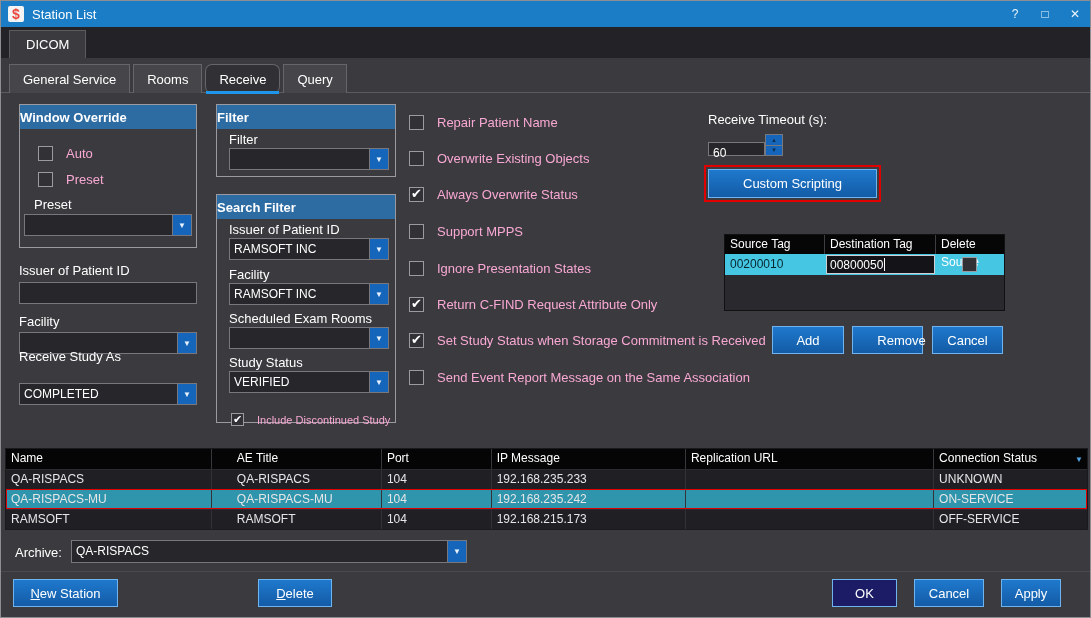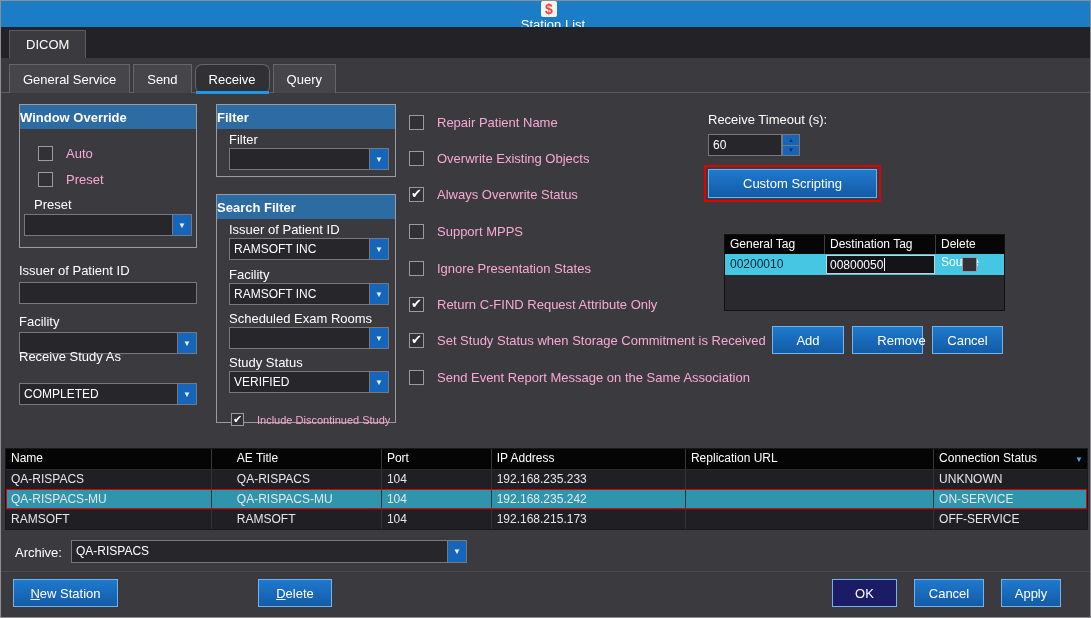--- a/index.html
+++ b/index.html
@@ -4,21 +4,21 @@
 <style>
   * { box-sizing: border-box; margin: 0; padding: 0; }
   html, body { width: 1091px; height: 618px; }
   body { font-family: "Liberation Sans", sans-serif; background: #3b3b3f; }
 
   .window { position: relative; width: 1091px; height: 618px; background: #3b3b3f;
             border: 1px solid #8e8e92; overflow: hidden; }
 
   
   .titlebar { position: absolute; top: 0; left: 0; width: 100%; height: 26px;
-              background: var(--titlebar, #1a7dc5); display: flex; align-items: center; padding-left: 7px; flex-direction: column; }
+              background: var(--titlebar, #1a7dc5); display: flex; align-items: center; padding-left: 7px; }
   .app-icon { width: 16px; height: 16px; display: flex; align-items: center; justify-content: center;
               color: #e8463c; font-weight: bold; font-size: 14px; background: #f4f4f4; border-radius: 2px; }
   .app-icon::before { content: "$"; }
   .title-text { color: #fff; font-size: 13px; margin-left: 8px; }
   .win-controls { margin-left: auto; display: flex; height: 100%; }
   .win-btn { width: 30px; height: 100%; display: flex; align-items: center; justify-content: center;
              color: #eaf4fc; font-size: 12px; }
 
   
   .strip1 { position: absolute; top: 26px; left: 0; width: 100%; height: 31px; background: #232327; }
@@ -55,22 +55,22 @@
   
   .combo { position: absolute; height: 22px; background: #27272b; border: 1px solid #77777d; display: flex; }
   .combo-text { flex: 1; color: #fff; font-size: 12px; line-height: 20px; padding: 0 4px;
                 overflow: hidden; white-space: nowrap; }
   .combo-btn { width: 19px; background: var(--accent-blue, #1566ba); border-left: 1px solid #77777d;
                display: flex; align-items: center; justify-content: center; }
   .combo-btn::after { content: "▼"; color: #e8f2fc; font-size: 8px; }
   .textbox { position: absolute; height: 22px; background: #27272b; border: 1px solid #77777d;
              color: #fff; font-size: 12px; line-height: 20px; padding: 0 4px; }
   .spinbox { position: absolute; display: flex; height: 22px; }
-  .spin-field { width: 74px; background: #27272b; border: 1px solid #77777d; color: #fff; font-size: 12px;
-                line-height: 20px; padding: 0 4px; }
+  .spin-field { width: 57px; background: #27272b; border: 1px solid #77777d; color: #fff; font-size: 12px;
+                line-height: 20px; padding: 0 4px; margin-top: 8px; }
   .spin-btns { width: 18px; display: flex; flex-direction: column; }
   .spin-btn { flex: 1; background: var(--accent-blue, #1566ba); border: 1px solid #77777d;
               display: flex; align-items: center; justify-content: center; }
   .spin-btn + .spin-btn { border-top: none; }
   .spin-up::after { content: "▲"; color: #0b2c50; font-size: 6px; }
   .spin-down::after { content: "▼"; color: #0b2c50; font-size: 6px; }
 
   
   .btn { position: absolute; background: linear-gradient(180deg, #1f79cd, #135ba6);
          border: 1px solid #6fb3ef; color: #fff; font-size: 13px;
@@ -126,21 +126,21 @@
       <span class="win-btn">✕</span>
     </div>
   </div>
 
   <div class="strip1">
     <div class="tab-dicom">DICOM</div>
   </div>
 
   <div class="strip2">
     <div class="tab2">General Service</div>
-    <div class="tab2">Send</div>
+    <div class="tab2">Rooms</div>
     <div class="tab2 selected">Receive</div>
     <div class="tab2">Query</div>
   </div>
 
   <div class="group" style="left:18px; top:103px; width:178px; height:144px;">
     <div class="group-header">Window Override</div>
     <div class="check-row" style="left:18px; top:40px;">
       <span class="checkbox"></span>
       <span>Auto</span>
     </div>
@@ -248,21 +248,21 @@
       <span class="spin-btn spin-down"></span>
     </div>
   </div>
 
   <div class="red-frame" style="left:703px; top:164px; width:177px; height:37px;">
     <div class="btn">Custom Scripting</div>
   </div>
 
   <div class="tag-table">
     <div class="tag-header">
-      <span class="tag-hcell w-src">General Tag</span>
+      <span class="tag-hcell w-src">Source Tag</span>
       <span class="tag-hcell w-dst">Destination Tag</span>
       <span class="tag-hcell w-del">Delete Source</span>
     </div>
     <div class="tag-row">
       <span class="tag-cell-src">00200010</span>
       <span class="tag-cell-dst">
         <span class="tag-edit">
             <span>00800050</span>
             <span class="caret"></span>
           </span>
@@ -275,21 +275,21 @@
 
   <div class="btn" style="left:771px; top:325px; width:72px; height:28px;">Add</div>
   <div class="btn" style="left:851px; top:325px; width:71px; height:28px;padding-left:28px;">Remove</div>
   <div class="btn" style="left:931px; top:325px; width:71px; height:28px;">Cancel</div>
 
   <div class="station-table">
     <div class="st-header">
       <span class="st-hcell c1">Name</span>
       <span class="st-hcell c2">AE Title</span>
       <span class="st-hcell c3">Port</span>
-      <span class="st-hcell c4">IP Address</span>
+      <span class="st-hcell c4">IP Message</span>
       <span class="st-hcell c5">Replication URL</span>
       <span class="st-hcell c6">Connection Status</span>
       <span class="col-picker"></span>
     </div>
     <div class="st-row">
       <span class="st-cell c1">QA-RISPACS</span>
       <span class="st-cell c2">QA-RISPACS</span>
       <span class="st-cell c3">104</span>
       <span class="st-cell c4">192.168.235.233</span>
       <span class="st-cell c5"></span>

